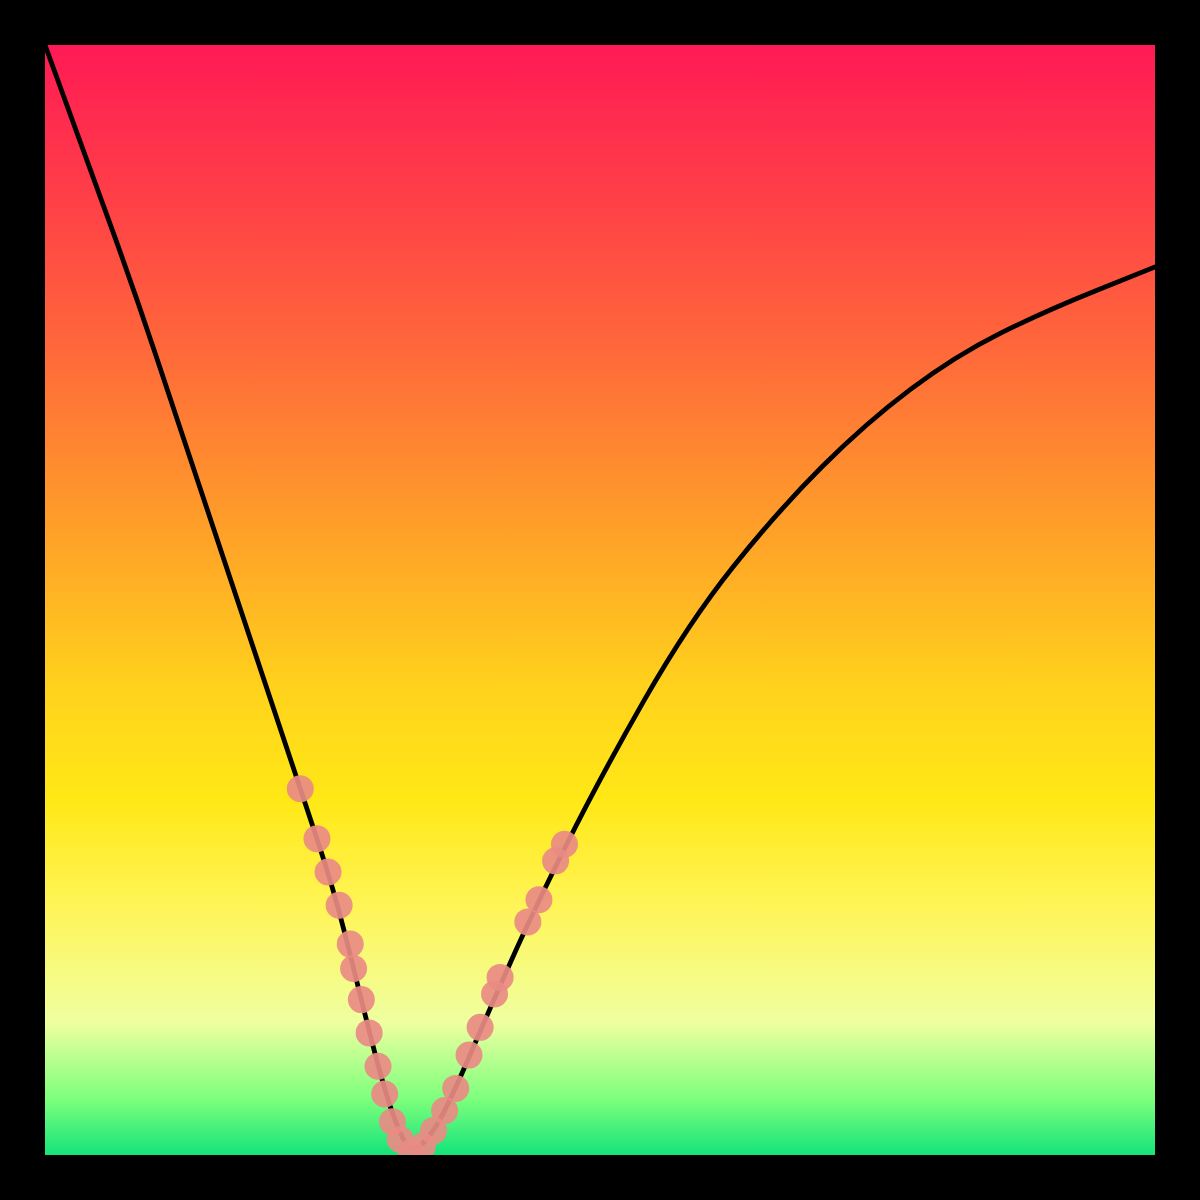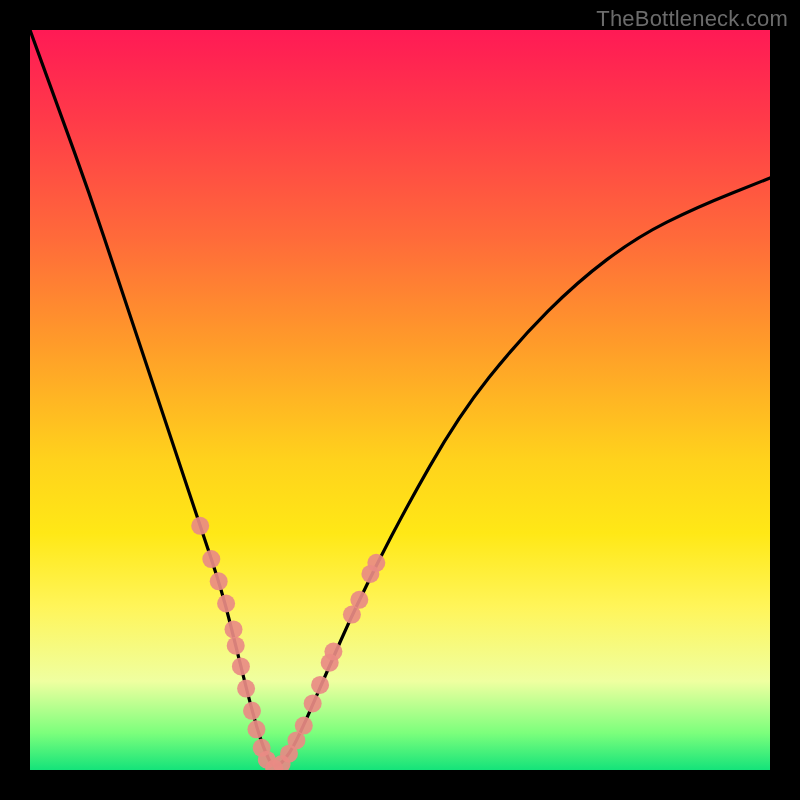--- a/index.html
+++ b/index.html
@@ -48,21 +48,20 @@
   svg {
     position: absolute;
     left: 0;
     top: 0;
   }
 </style>
 </head>
 <body>
 
 <div class="frame">
-  <div class="watermark">TheBottleneck.com</div>
   <div class="plot">
     <svg id="chart-svg" width="740" height="740" viewBox="0 0 740 740">
         <path d="M 0.00 0.00 Q 29.60 81.40 44.40 122.10 Q 59.20 162.80 74.00 207.20 Q 88.80 251.60 103.60 296.00 Q 118.40 340.40 133.20 384.80 Q 148.00 429.20 159.10 462.50 Q 170.20 495.80 181.30 529.10 Q 192.40 562.40 199.80 592.00 Q 207.20 621.60 214.60 651.20 Q 222.00 680.80 227.55 699.30 Q 233.10 717.80 238.65 728.90 Q 244.20 740.00 251.60 732.60 Q 259.00 725.20 266.40 710.40 Q 273.80 695.60 284.90 669.70 Q 296.00 643.80 310.80 610.50 Q 325.60 577.20 347.80 532.80 Q 370.00 488.40 399.60 436.60 Q 429.20 384.80 458.80 347.80 Q 488.40 310.80 518.00 281.20 Q 547.60 251.60 577.20 229.40 Q 606.80 207.20 636.40 192.40 Q 666.00 177.60 703.00 162.80 T 740.00 148.00" fill="none" stroke="#000000" stroke-width="3.2" stroke-linecap="round" stroke-linejoin="round"></path>
         <circle cx="170.20" cy="495.80" r="9" fill="#e98b84" fill-opacity="0.92"></circle>
         <circle cx="181.30" cy="529.10" r="9" fill="#e98b84" fill-opacity="0.92"></circle>
         <circle cx="188.70" cy="551.30" r="9" fill="#e98b84" fill-opacity="0.92"></circle>
         <circle cx="196.10" cy="573.50" r="9" fill="#e98b84" fill-opacity="0.92"></circle>
         <circle cx="203.50" cy="599.40" r="9" fill="#e98b84" fill-opacity="0.92"></circle>
         <circle cx="205.72" cy="615.68" r="9" fill="#e98b84" fill-opacity="0.92"></circle>
         <circle cx="210.90" cy="636.40" r="9" fill="#e98b84" fill-opacity="0.92"></circle>

